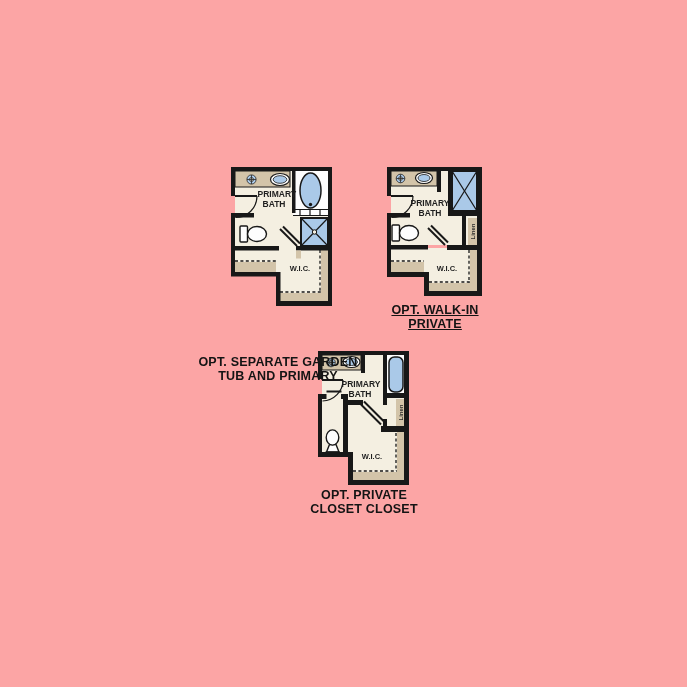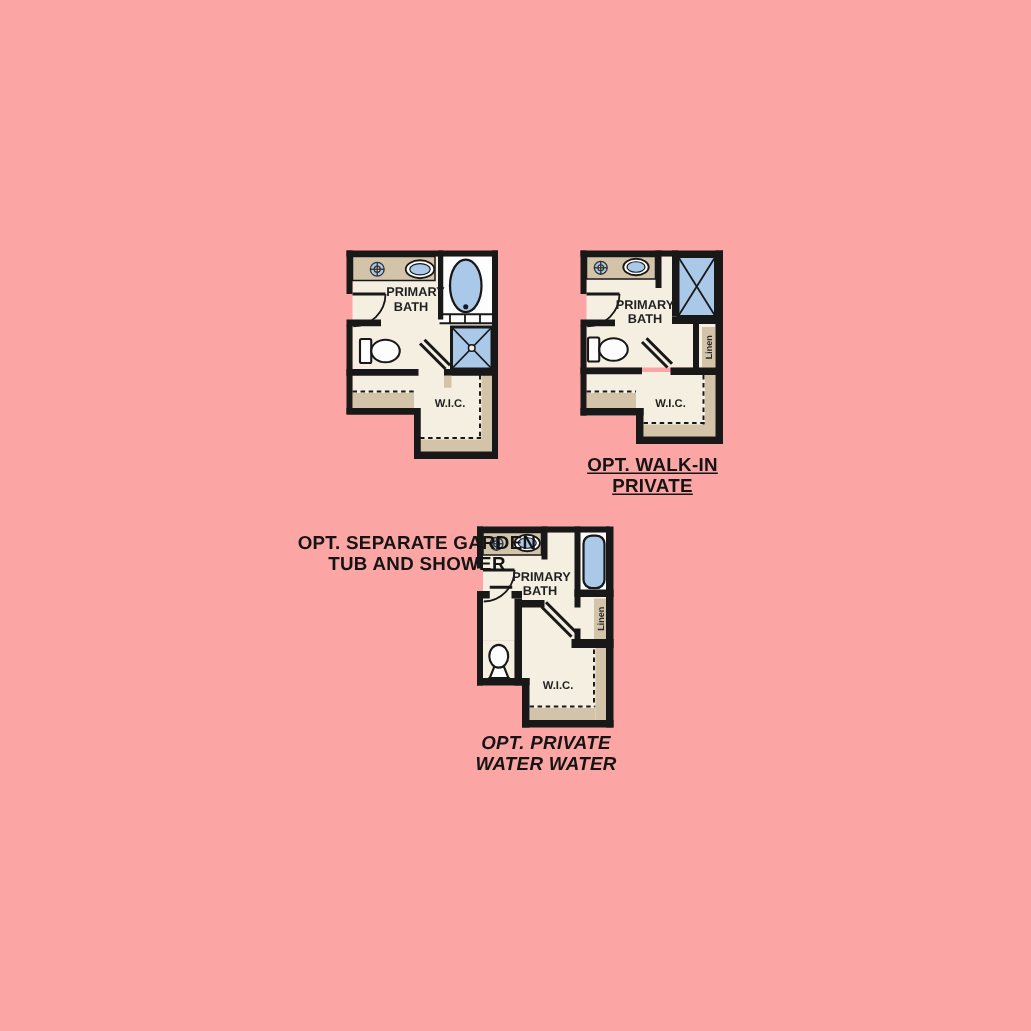--- a/index.html
+++ b/index.html
@@ -266,24 +266,24 @@
 
     <text class="lbl" x="361" y="387">PRIMARY</text>
     <text class="lbl" x="360" y="396.5">BATH</text>
     <text class="lblw" x="372" y="459">W.I.C.</text>
     <text class="lbll" transform="rotate(-90 400.5 412.5)" x="400.5" y="414.5">Linen</text>
   </g>
 </svg>
 
 <div class="caption" style="left:197px;top:316px;width:162px;margin-top:40px;">
   <div>OPT. SEPARATE GARDEN</div>
-  <div>TUB AND SHOWER</div>
+  <div>TUB AND PRIMARY</div>
 </div>
 <div class="caption" style="left:373px;top:304px;width:124px;text-decoration:underline;">
   <div>OPT. WALK-IN</div>
   <div>PRIVATE</div>
 </div>
-<div class="caption" style="left:298px;top:489px;width:132px;font-style:italic;">
+<div class="caption" style="left:298px;top:489px;width:132px;">
   <div>OPT. PRIVATE</div>
-  <div>WATER WATER</div>
+  <div>CLOSET CLOSET</div>
 </div>
 
 </div>
 
 </body></html>

